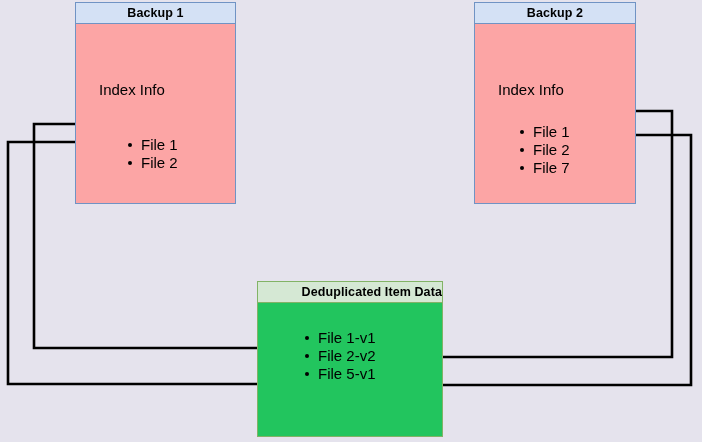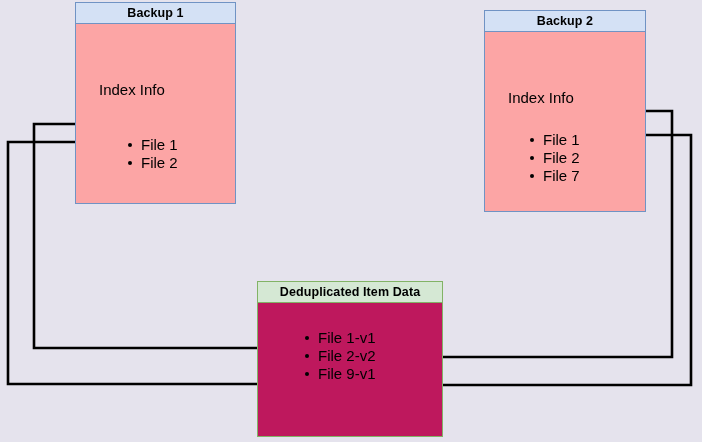--- a/index.html
+++ b/index.html
@@ -61,23 +61,24 @@
   .box.blue .body {
     background: #fca5a5;
     border: 1px solid #7093c4;
     border-top: none;
   }
 
   
   .box.green .hdr {
     background: #d5e8d4;
     border: 1px solid #82b366;
+    text-align: right;
   }
   .box.green .body {
-    background: #be185d;
+    background: #22c55e;
     border: 1px solid #82b366;
     border-top: none;
   }
 
   .caption {
     position: absolute;
     font-size: 15px;
     color: #000000;
     white-space: nowrap;
   }
@@ -133,36 +134,36 @@
     <div class="hdr">Backup 1</div>
     <div class="body" style="height:180px;">
       <div class="caption" style="left:23px; top:57px;">Index Info</div>
       <ul class="filelist" style="left:50px; top:112px;">
         <li>File 1</li>
         <li>File 2</li>
       </ul>
     </div>
   </div>
 
-  <div class="box blue" style="left:484px; top:2px; width:162px;margin-top:8px;">
+  <div class="box blue" style="left:474px; top:2px; width:162px;">
     <div class="hdr">Backup 2</div>
     <div class="body" style="height:180px;">
       <div class="caption" style="left:23px; top:57px;">Index Info</div>
       <ul class="filelist" style="left:43px; top:99px;">
         <li>File 1</li>
         <li>File 2</li>
         <li>File 7</li>
       </ul>
     </div>
   </div>
 
   <div class="box green" style="left:257px; top:281px; width:186px; z-index:3;">
     <div class="hdr">Deduplicated Item Data</div>
     <div class="body" style="height:134px;">
       <ul class="filelist" style="left:45px; top:26px;">
         <li>File 1-v1</li>
         <li>File 2-v2</li>
-        <li>File 9-v1</li>
+        <li>File 5-v1</li>
       </ul>
     </div>
   </div>
 
 </div>
 
 </body></html>

